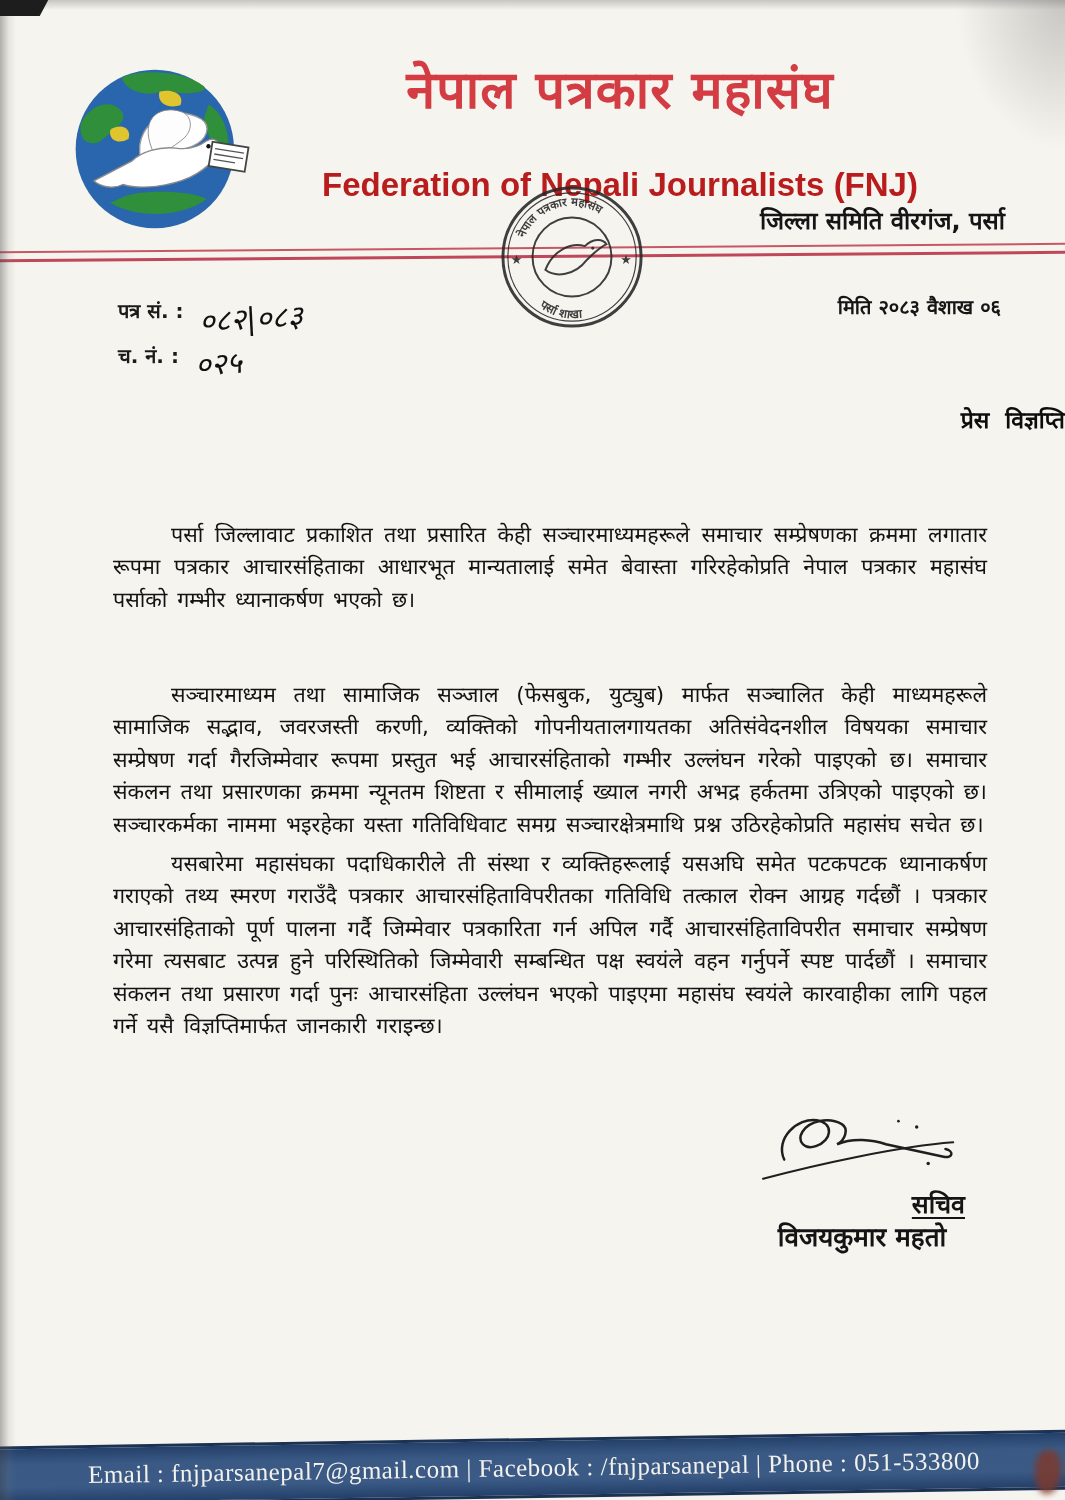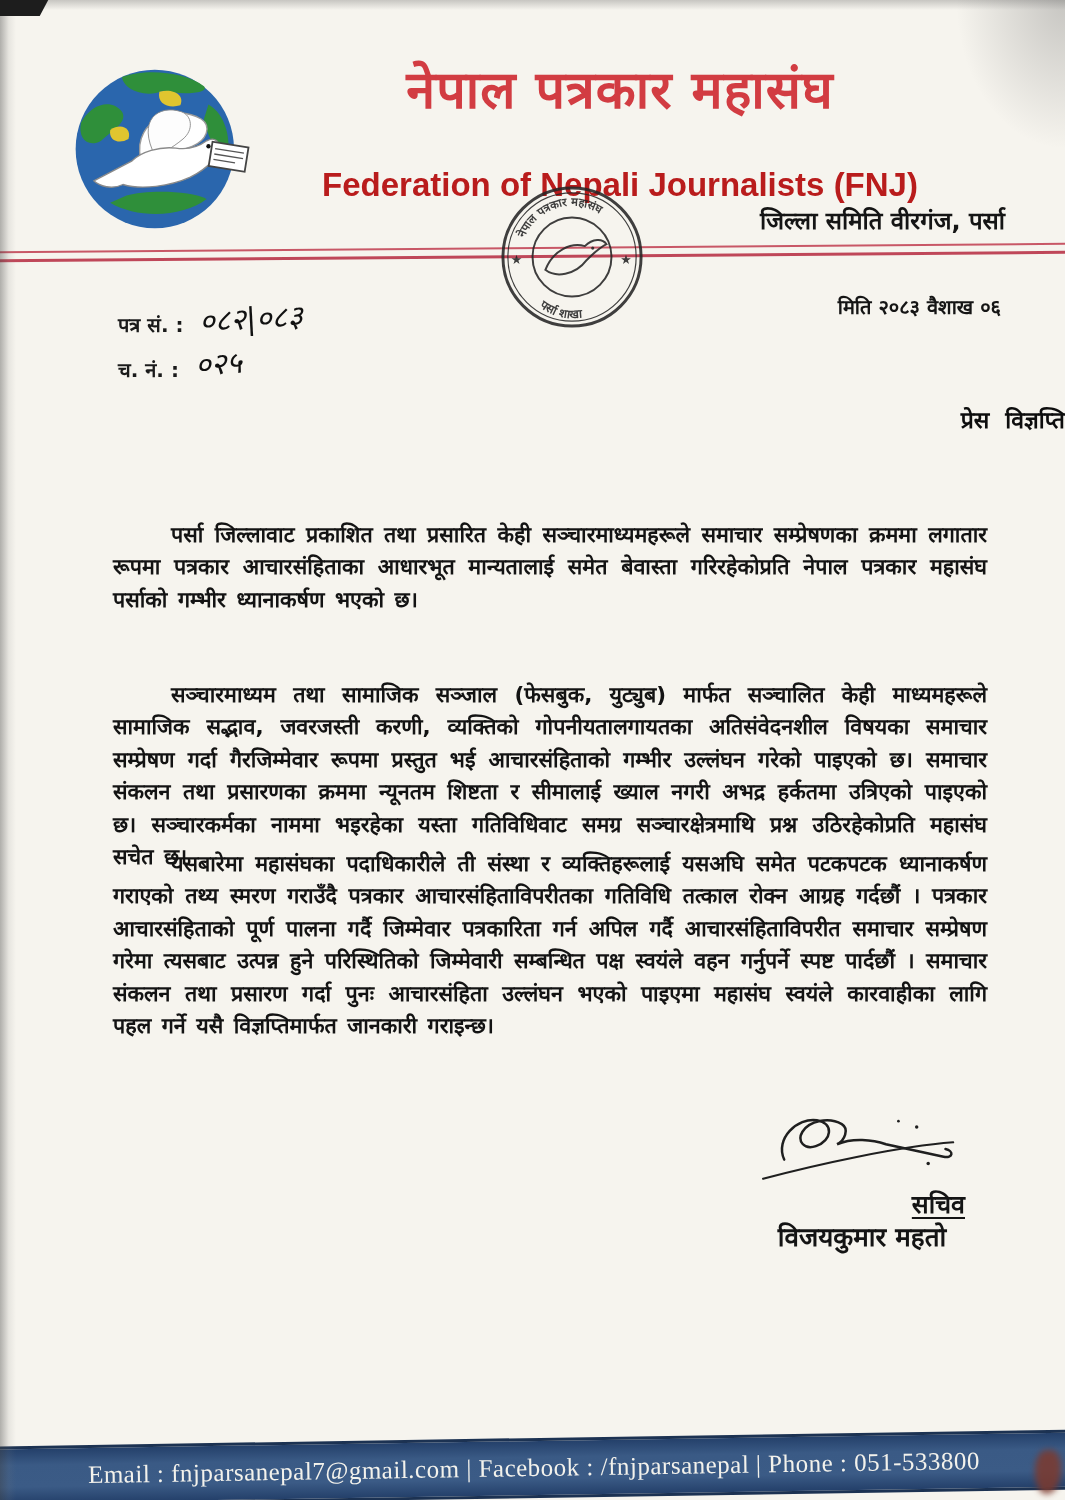--- a/index.html
+++ b/index.html
@@ -27,29 +27,29 @@
   .org-en { position:absolute; left:235px; top:142px; width:770px; text-align:center;
     font-size:33px; font-weight:bold; color:#b91c1c; font-family:"Liberation Sans", sans-serif;margin-top:24px; }
   .branch { position:absolute; left:235px; top:203px; width:770px; text-align:right;
     font-size:24px; font-weight:bold; color:#151515; }
   .stamp { position:absolute; left:498px; top:183px; width:148px; height:148px; opacity:.88; z-index:3; }
   .redlines { position:absolute; left:-6px; top:247px; width:1080px; transform:rotate(-0.45deg); z-index:1; }
   .redlines .l1 { height:2px; background:#c03b4d; margin-bottom:6px; opacity:.85; }
   .redlines .l2 { height:3px; background:#b93448; opacity:.9; }
   
   .ref { position:absolute; left:118px; top:297px; }
-  .ref-row { display:flex; align-items:flex-end; gap:16px; margin-bottom:4px; }
+  .ref-row { display:flex; align-items:flex-start; gap:16px; margin-bottom:4px; }
   .ref-label { font-size:20px; font-weight:bold; color:#1a1a1a; }
   .hand { font-size:30px; font-weight:500; color:#111; transform:rotate(-3deg); font-style:italic; }
   .date { position:absolute; right:64px; top:293px; font-size:20px; font-weight:bold; color:#151515; }
   
   .press-title { position:absolute; left:0; top:403px; width:100%; text-align:right;
     font-size:23px; font-weight:bold; color:#0d0d0d; word-spacing:8px; }
   .para { position:absolute; left:113px; width:874px; font-size:21.5px; line-height:32.6px;
-    text-align:justify; text-indent:58px; font-weight:700; color:#131313; word-spacing:3px; }
+    text-align:justify; text-indent:58px; font-weight:400; color:#131313; word-spacing:3px; }
   .p1 { top:497px; }
   .p2 { top:657px; }
   .p3 { top:826px; }
   
   .sig { position:absolute; left:752px; top:1102px; width:218px; height:96px; }
   .desig { position:absolute; left:760px; top:1186px; width:205px; text-align:right;
     font-size:25px; font-weight:bold; text-decoration:underline; text-underline-offset:4px; }
   .name { position:absolute; left:712px; top:1218px; width:300px; text-align:center;
     font-size:26px; font-weight:bold; }
   

